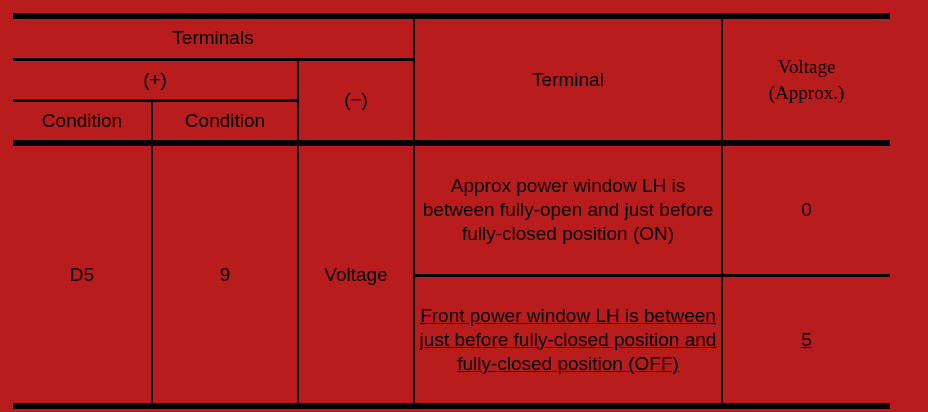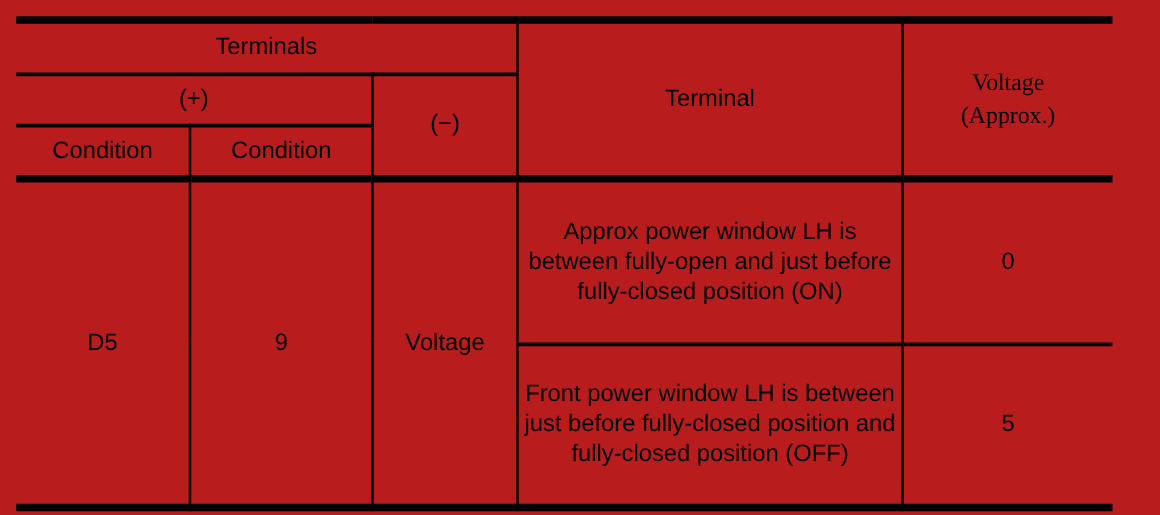--- a/index.html
+++ b/index.html
@@ -45,21 +45,21 @@
   td.cond {
     text-align: left;
     padding: 6px 8px 6px 13px;
     line-height: 29px;
   }
   .voltage-head div { line-height: 26px; font-family: Liberation Serif, serif; }
   tr.row-a { height: 43px; }
   tr.row-b { height: 41px; }
   tr.row-c { height: 43px; }
   tr.row-1 { height: 132px; }
-  tr.row-2 { height: 131px; }
+  tr.row-2 { height: 131px; text-decoration: underline; }
 </style>
 </head>
 <body>
 
 <div class="sheet">
   <table class="sig">
     <colgroup>
       <col style="width:139px">
       <col style="width:146px">
       <col style="width:116px">

